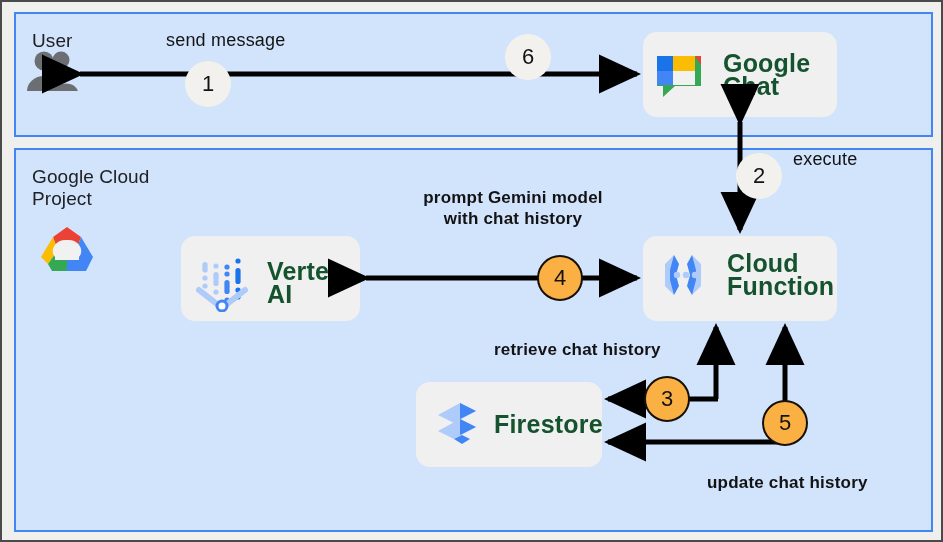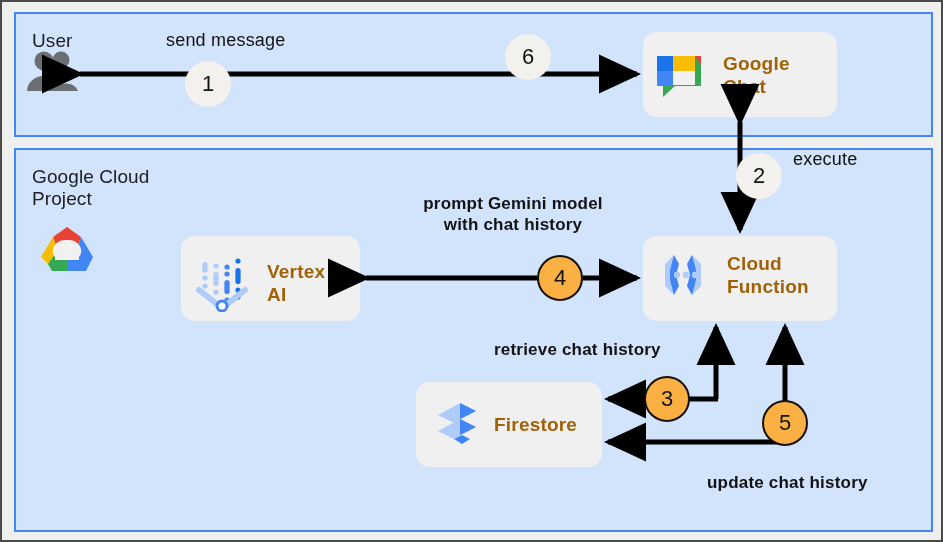--- a/index.html
+++ b/index.html
@@ -46,23 +46,23 @@
     align-items: center;
     box-sizing: border-box;
   }
   .node-icon {
     flex: 0 0 auto;
     display: flex;
     align-items: center;
     justify-content: center;
   }
   .node-label {
-    font-size: 19px;
+    font-size: 25px;
     font-weight: bold;
-    color: #a16207;
+    color: #14532d;
     line-height: 23px;
     letter-spacing: .2px;
     white-space: pre-line;
     text-align: left;
   }
   #node-google-chat { left: 641px; top: 30px;  width: 194px; height: 85px; padding: 0 0 0 10px; }
   #node-google-chat .node-label { margin-left: 18px; }
   #node-vertex-ai   { left: 179px; top: 234px; width: 179px; height: 85px; padding: 8px 0 0 14px; }
   #node-vertex-ai .node-label { margin-left: 16px; }
   #node-cloud-fn    { left: 641px; top: 234px; width: 194px; height: 85px; padding: 0 0 8px 12px; }
@@ -81,21 +81,21 @@
     font-weight: bold;
     color: #131314;
     line-height: 21px;
     letter-spacing: .2px;
     white-space: pre-line;
   }
   .edge-label.plain { font-weight: normal; font-size: 18px; }
   #lbl-send-message   { left: 164px; top: 28px; text-align: center; }
   #lbl-answer-message { left: 348px; top: 90px; }
   #lbl-execute        { left: 791px; top: 147px; }
-  #lbl-prompt-gemini  { left: 411px; top: 191px; text-align: center; width: 200px; }
+  #lbl-prompt-gemini  { left: 411px; top: 185px; text-align: center; width: 200px; }
   #lbl-retrieve       { left: 492px; top: 337px; }
   #lbl-update         { left: 705px; top: 470px; }
 
   
   #edges {
     position: absolute;
     left: 0; top: 0;
     width: 943px; height: 542px;
     pointer-events: none;
   }

